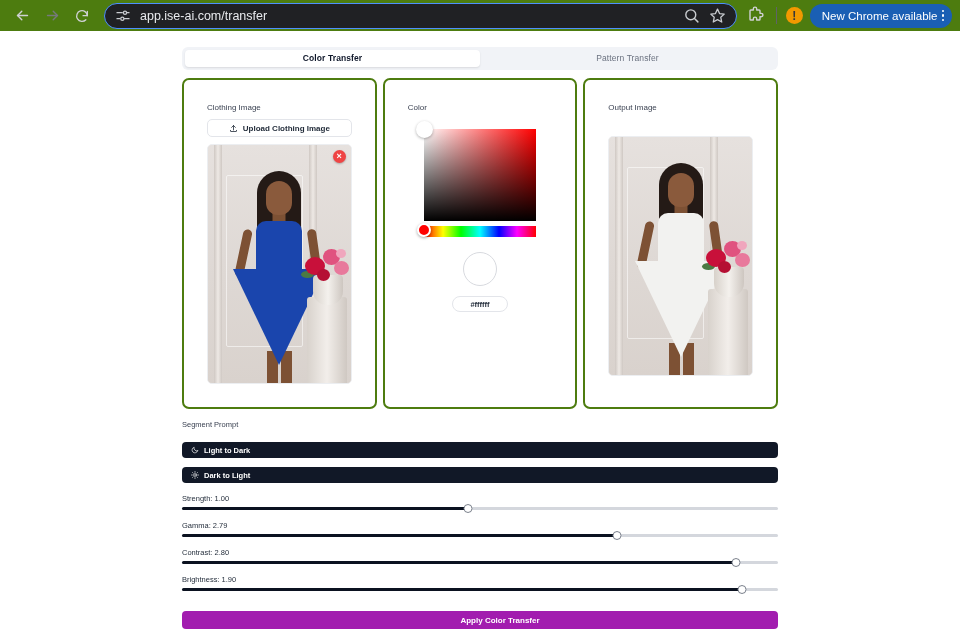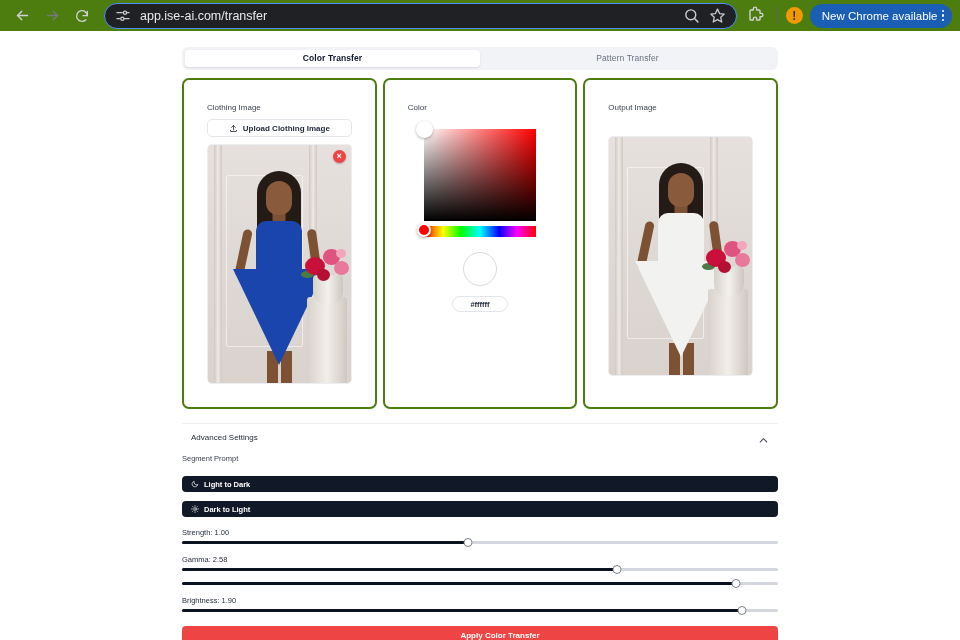--- a/index.html
+++ b/index.html
@@ -368,24 +368,24 @@
   .slider-thumb {
     position: absolute;
     width: 9px; height: 9px; border-radius: 50%;
     background: #ffffff;
     border: 1.2px solid #7c828d;
     top: -3.2px;
     transform: translateX(-50%);
   }
 
   .apply-btn {
-    margin-top: 14px;
+    margin-top: 20px;
     width: 100%;
     height: 18px;
-    background: #ef4444;
+    background: #a21caf;
     color: #ffffff;
     border-radius: 4px;
     display: flex; align-items: center; justify-content: center;
     font-size: 8px;
     font-weight: bold;
     padding-left: 40px;
   }
 </style>
 </head>
 <body>
@@ -546,28 +546,20 @@
               <div class="face"></div>
             <div class="armL"></div>
               <div class="armR"></div>
             <div class="torso"></div>
               <div class="skirt"></div>
           </div>
         </div>
       </div>
     </div>
 
-    <div class="adv-header">
-      <span class="adv-title">Advanced Settings</span>
-      <span class="chev">
-        <svg viewBox="0 0 24 24" fill="none" stroke="currentColor" stroke-width="2.6" stroke-linecap="round" stroke-linejoin="round">
-          <polyline points="5 15 12 8 19 15"></polyline>
-        </svg>
-      </span>
-    </div>
 
     <div class="field-label">Segment Prompt</div>
 
     <div class="dir-row">
       <div class="dir-btn">
         <svg viewBox="0 0 24 24" fill="none" stroke="currentColor" stroke-width="2" stroke-linecap="round" stroke-linejoin="round">
           <path d="M20 14.5A8.5 8.5 0 0 1 9.5 4a8.5 8.5 0 1 0 10.5 10.5z"></path>
         </svg>
         <span>Light to Dark</span>
       </div>
@@ -589,27 +581,28 @@
 
     <div id="sliders">
         <div class="slider-block">
           <div class="slider-label">Strength: 1.00</div>
           <div class="slider-track">
             <div class="slider-fill" style="width: 48%;"></div>
             <div class="slider-thumb" style="left: 48%;"></div>
           </div>
         </div>
         <div class="slider-block">
-          <div class="slider-label">Gamma: 2.58</div>
+          <div class="slider-label">Gamma: 2.79</div>
           <div class="slider-track">
             <div class="slider-fill" style="width: 73%;"></div>
             <div class="slider-thumb" style="left: 73%;"></div>
           </div>
         </div>
         <div class="slider-block">
+          <div class="slider-label">Contrast: 2.80</div>
           <div class="slider-track">
             <div class="slider-fill" style="width: 93%;"></div>
             <div class="slider-thumb" style="left: 93%;"></div>
           </div>
         </div>
         <div class="slider-block">
           <div class="slider-label">Brightness: 1.90</div>
           <div class="slider-track">
             <div class="slider-fill" style="width: 94%;"></div>
             <div class="slider-thumb" style="left: 94%;"></div>

